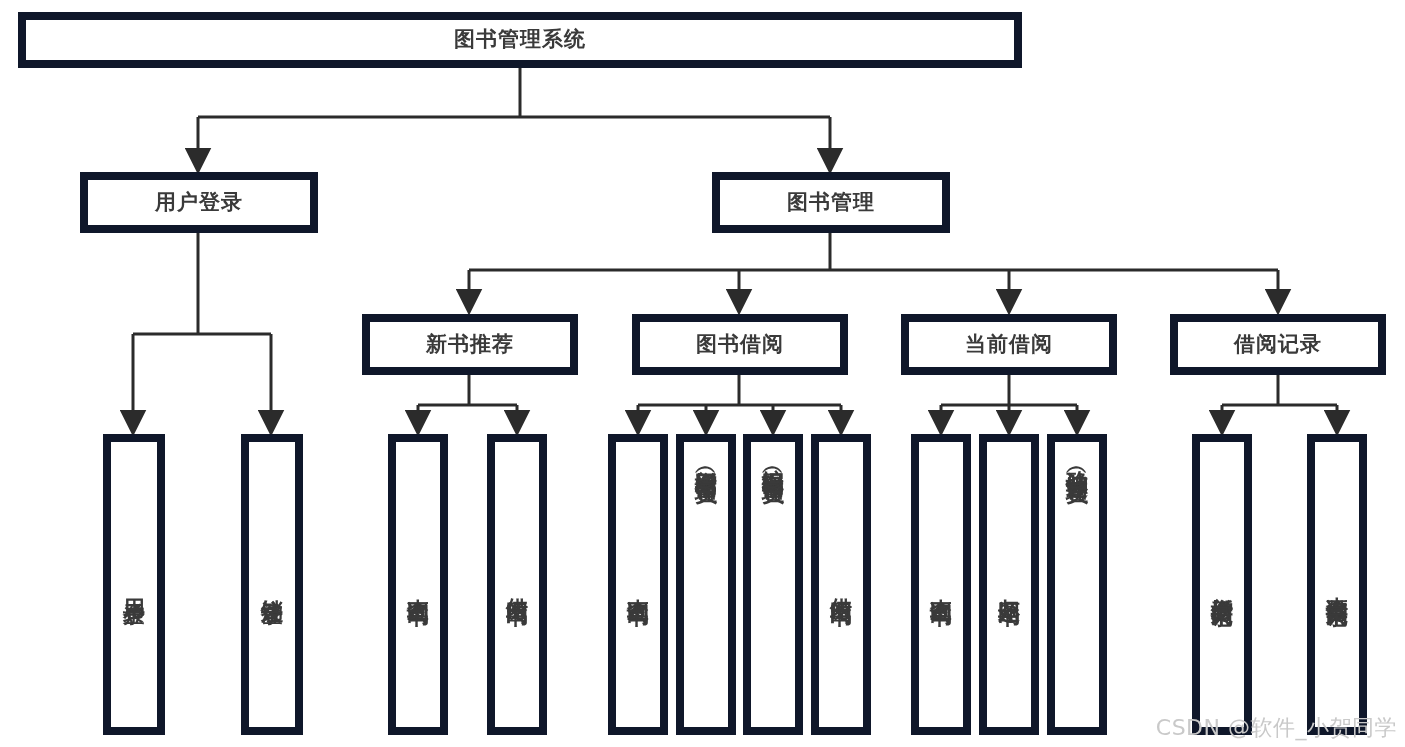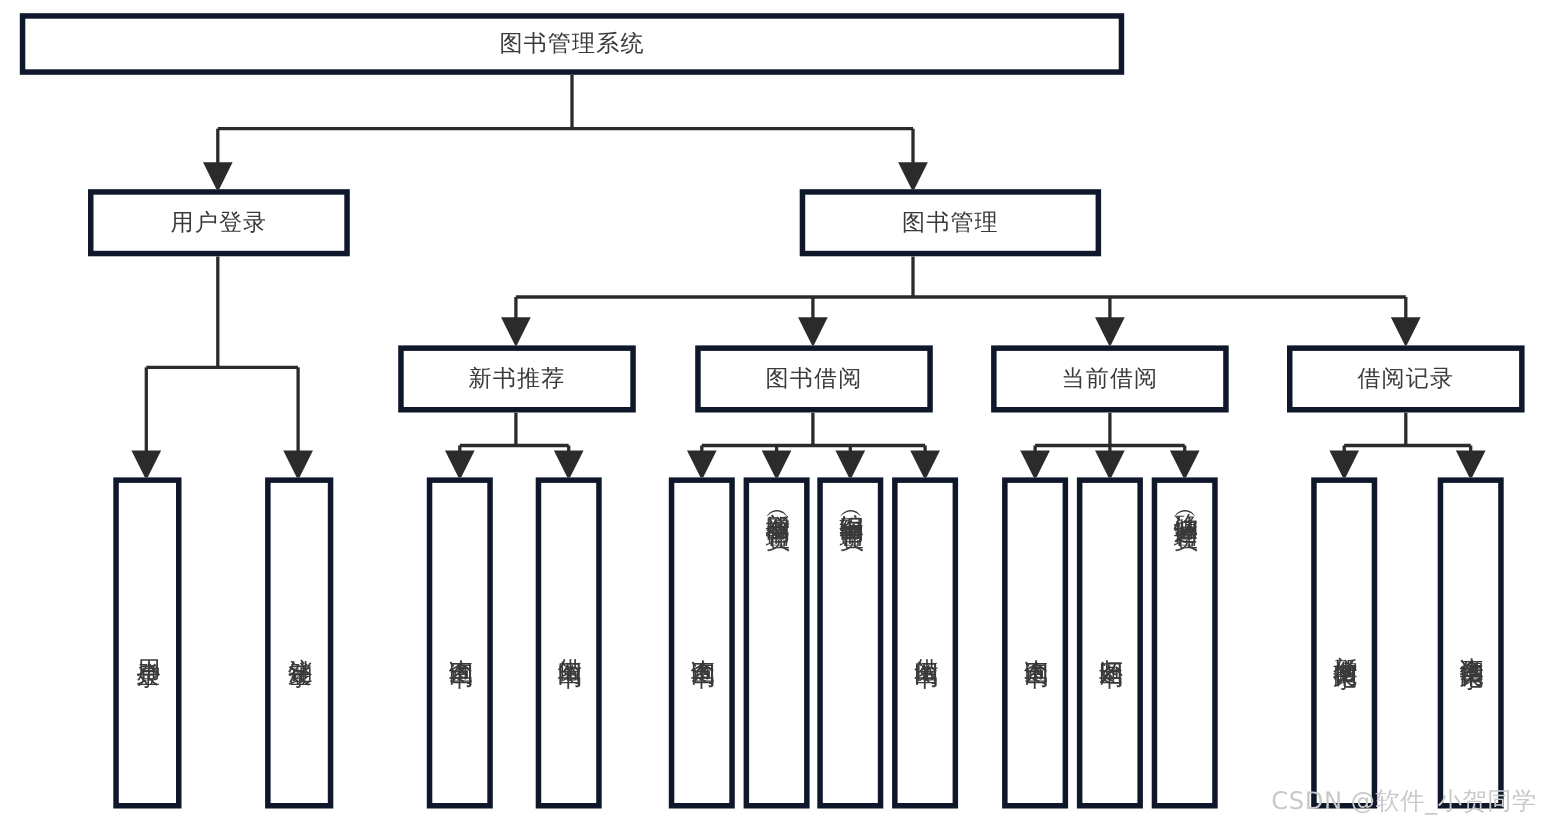--- a/index.html
+++ b/index.html
@@ -22,26 +22,27 @@
     position: absolute;
     left: 0;
     top: 0;
     width: 1405px;
     height: 747px;
     pointer-events: none;
   }
   .node {
     position: absolute;
     box-sizing: border-box;
-    border: 5px solid #0f172a;
+    border: 8px solid #0f172a;
     background: #ffffff;
     display: flex;
     align-items: center;
     justify-content: center;
     color: #3a3a3a;
+    font-weight: bold;
   }
   .node-h .node-label {
     font-size: 21px;
     line-height: 1.1;
     letter-spacing: 1px;
     white-space: nowrap;
   }
   .node-v {
     align-items: flex-start;
     justify-content: center;
@@ -126,21 +127,21 @@
   </svg>
 
   <div class="node node-h" style="left:18px; top:12px; width:1004px; height:56px;">
     <span class="node-label">图书管理系统</span>
   </div>
 
   <div class="node node-h" style="left:80px; top:172px; width:238px; height:61px;">
     <span class="node-label">用户登录</span>
   </div>
 
-  <div class="node node-h" style="left:712px; top:172px; width:274px; height:61px;margin-left:15px;">
+  <div class="node node-h" style="left:712px; top:172px; width:238px; height:61px;">
     <span class="node-label">图书管理</span>
   </div>
 
   <div class="node node-h" style="left:362px; top:314px; width:216px; height:61px;text-align:right;">
     <span class="node-label">新书推荐</span>
   </div>
 
   <div class="node node-h" style="left:632px; top:314px; width:216px; height:61px;">
     <span class="node-label">图书借阅</span>
   </div>

